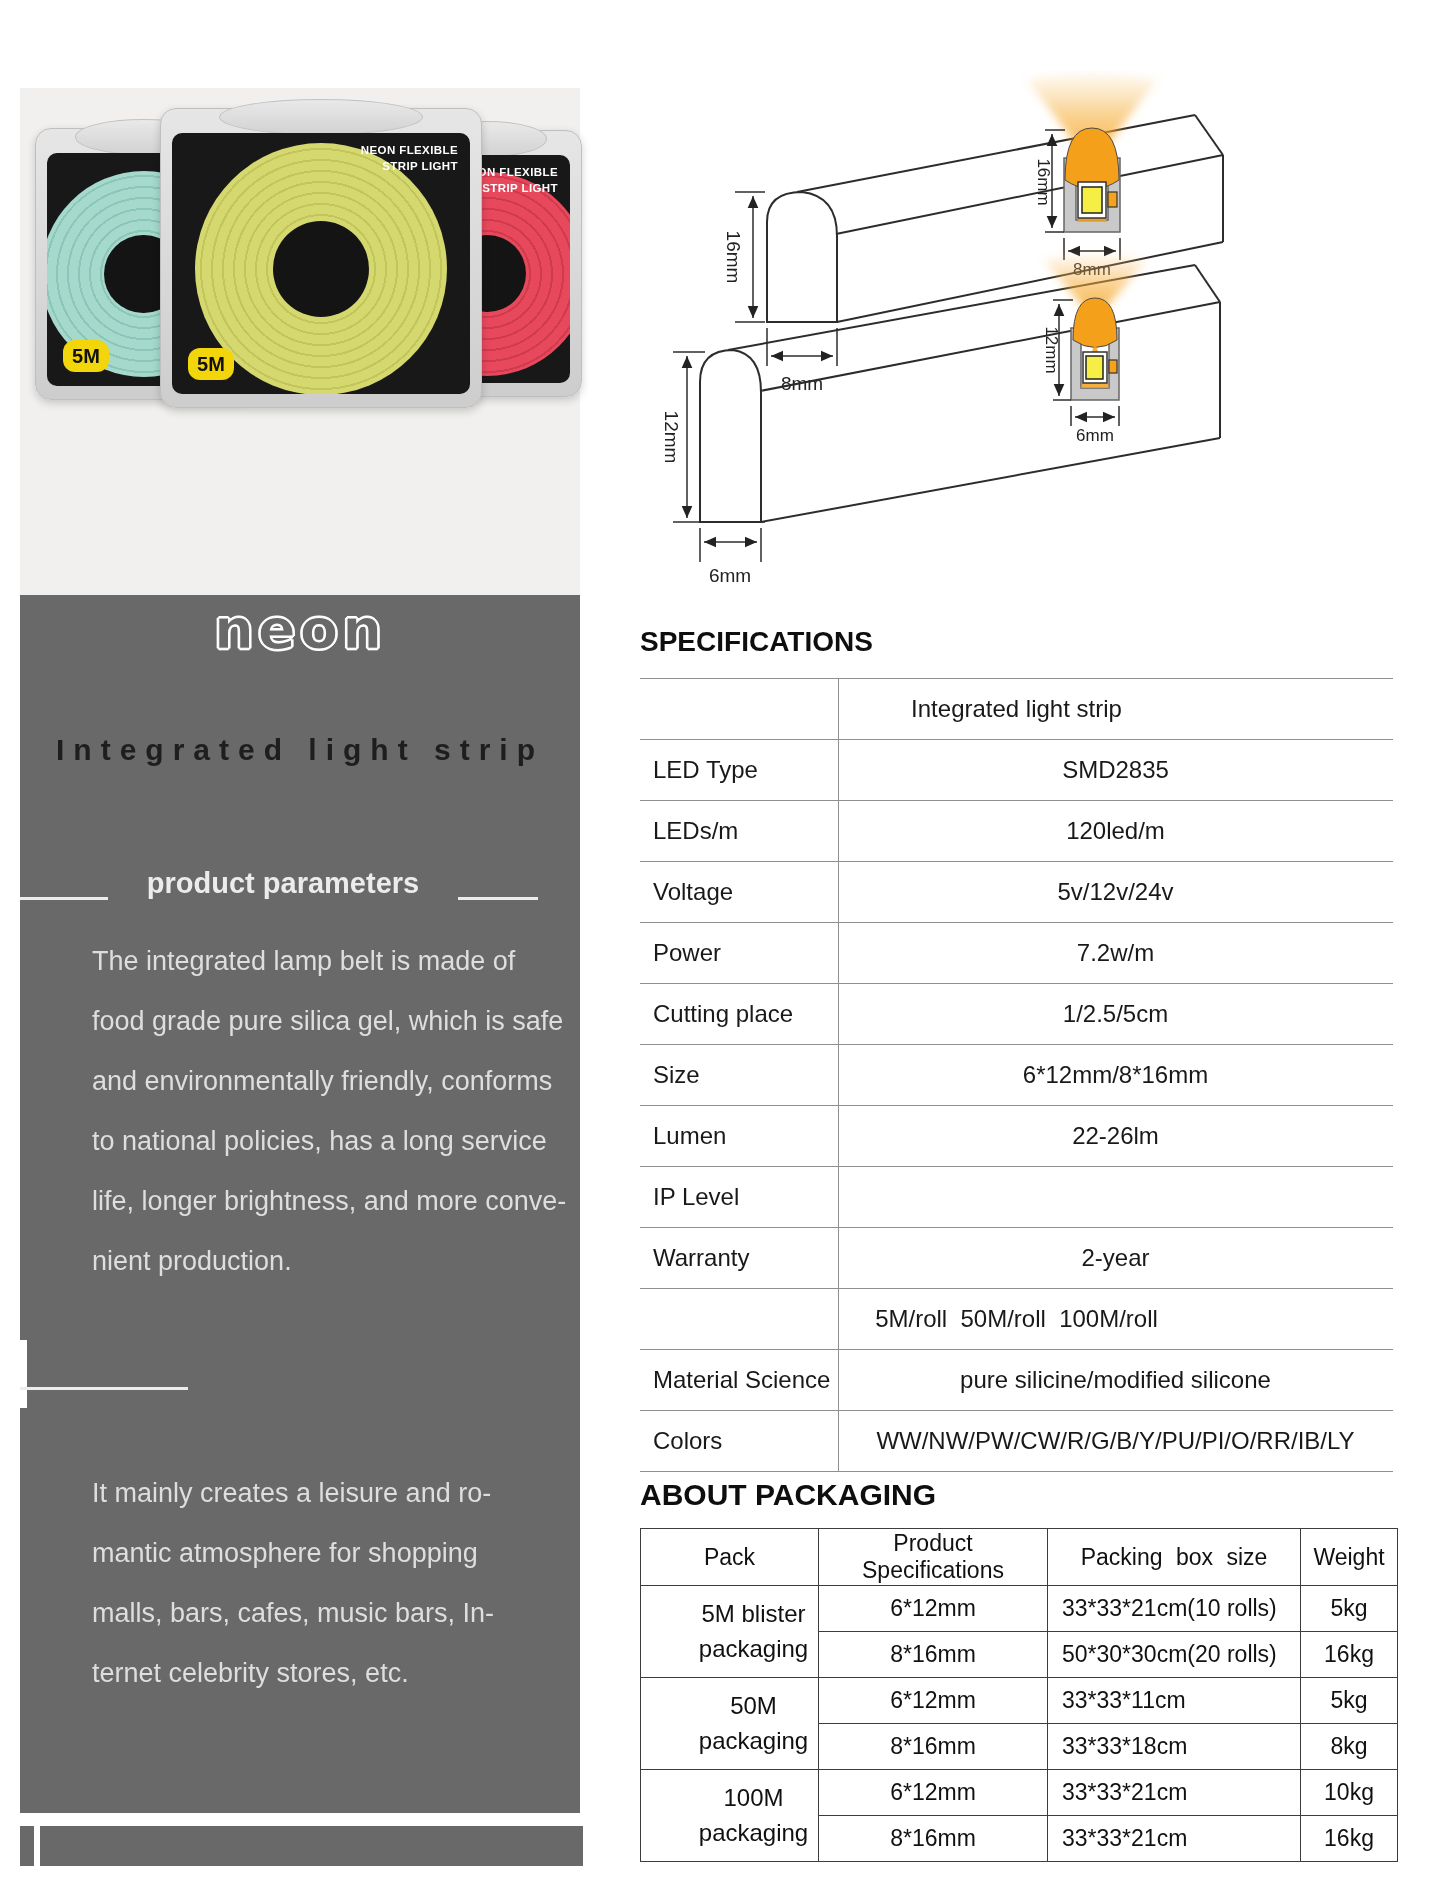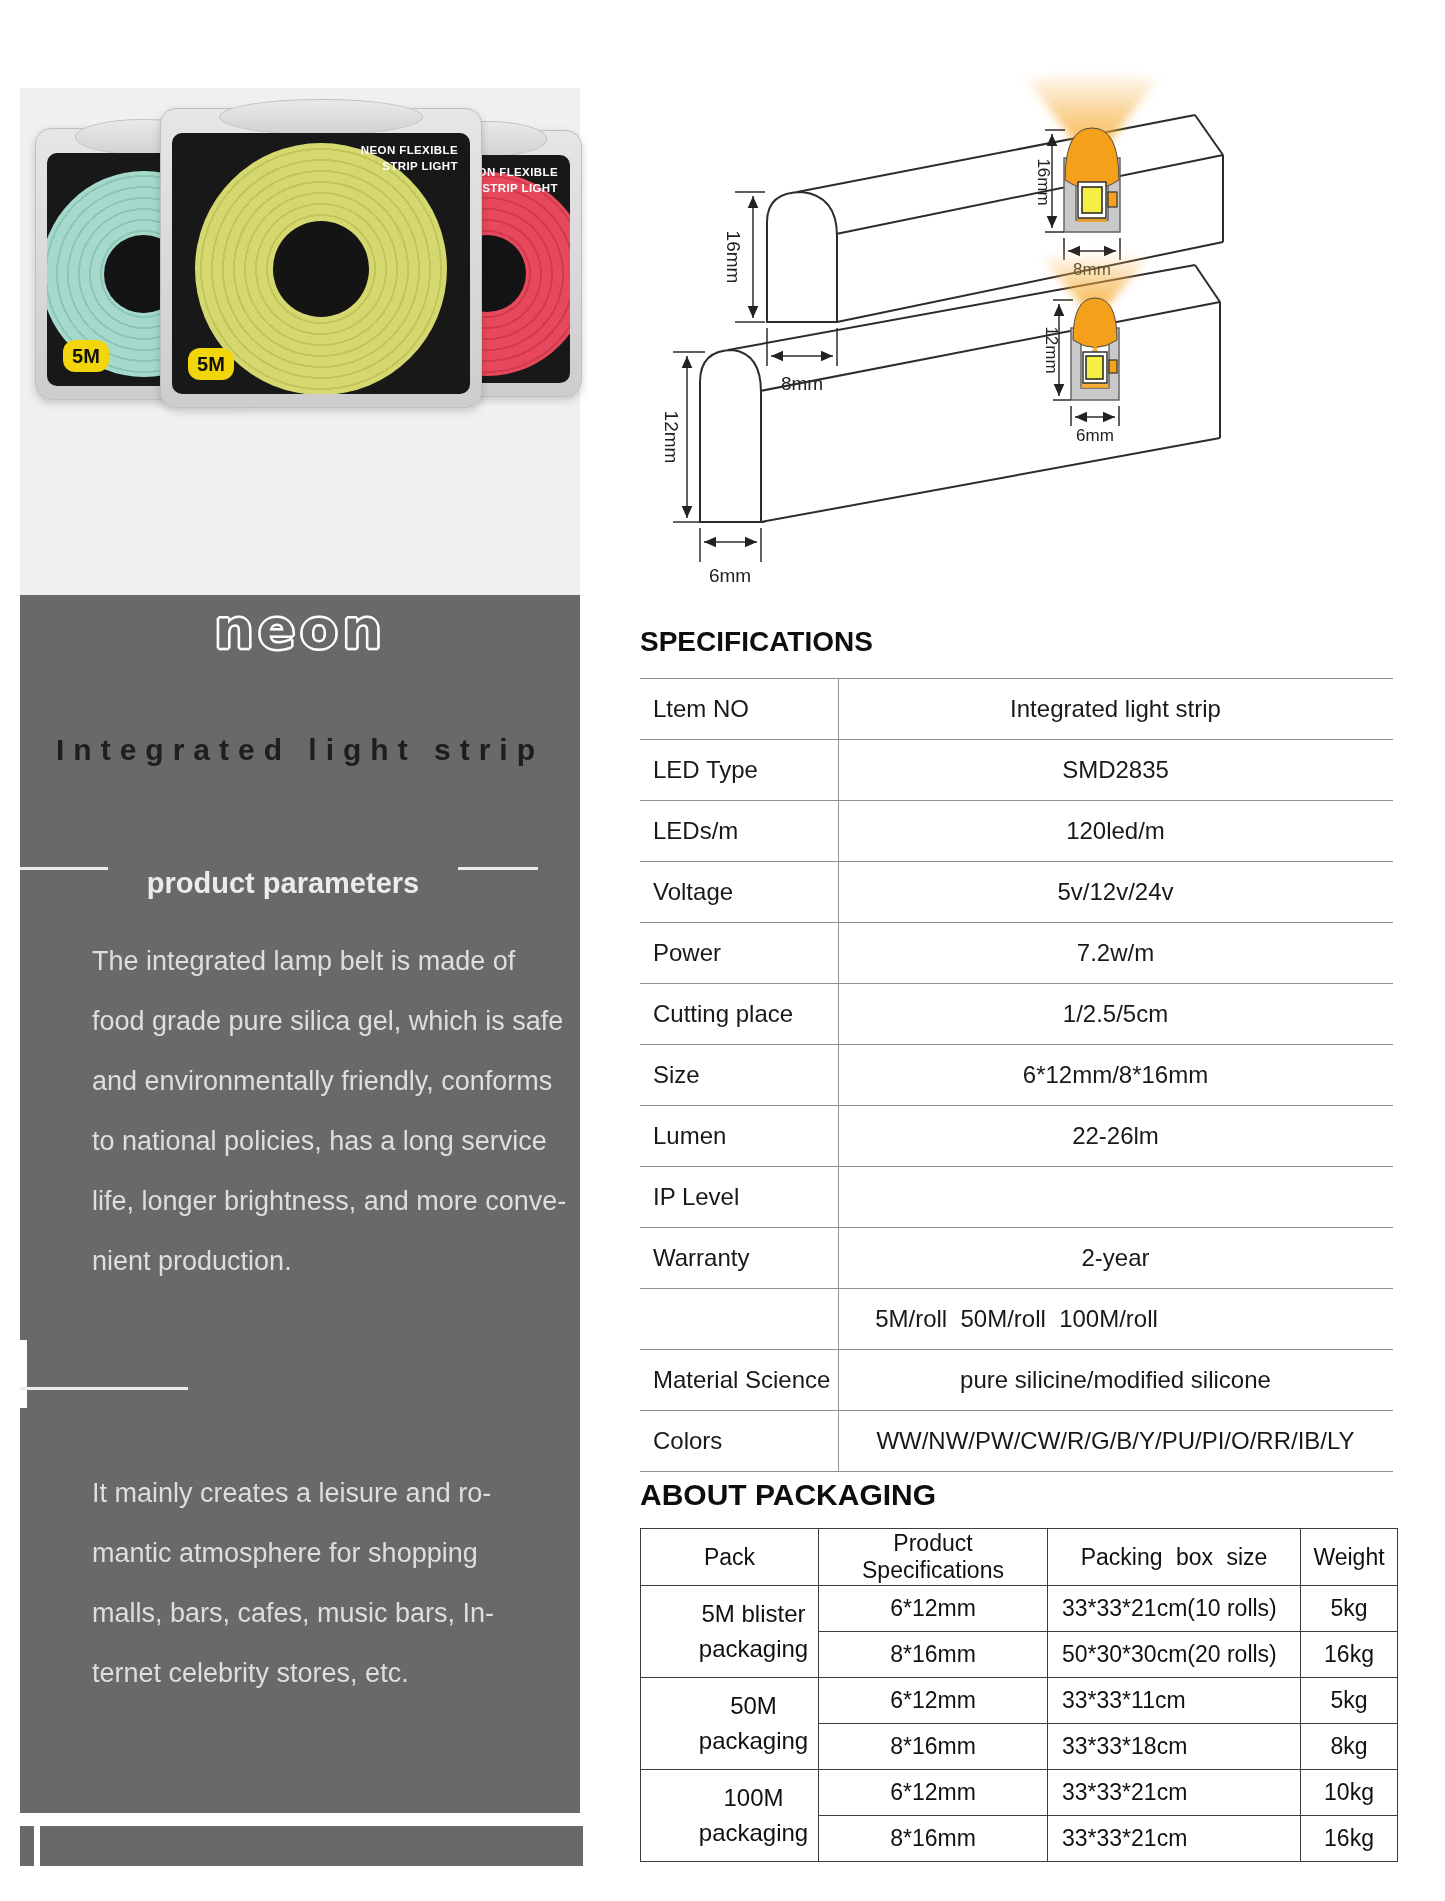--- a/index.html
+++ b/index.html
@@ -28,21 +28,21 @@
 
   
   .gray-panel{position:absolute;left:20px;top:595px;width:560px;height:1218px;background:#696969;}
   .logo{position:absolute;top:6px;left:0;width:100%;text-align:center;
         font-family:"DejaVu Sans",sans-serif;font-weight:bold;font-size:56px;line-height:1;
         letter-spacing:4px;color:#696969;
         text-shadow:-2px 0 #fff,2px 0 #fff,0 -2px #fff,0 2px #fff,-1px -1px #fff,1px 1px #fff,-1px 1px #fff,1px -1px #fff;
         -webkit-text-stroke:1px #fff;}
   .product-title{position:absolute;top:138px;left:0;width:100%;text-align:center;
         font-size:30px;font-weight:600;letter-spacing:9px;color:#1e1e1e;}
-  .section-heading{position:absolute;left:0;right:42px;display:flex;align-items:flex-start;}
+  .section-heading{position:absolute;left:0;right:42px;display:flex;align-items:flex-end;}
   .section-heading .line-l{width:88px;height:3px;background:#ececec;flex:0 0 auto;}
   .section-heading .line-r{width:80px;height:3px;background:#ececec;flex:0 0 auto;}
   .section-heading .ht{flex:1;text-align:center;font-size:29px;font-weight:bold;color:#ececec;}
   .pp-heading{top:272px;}
   .scope-heading{top:792px;}
   .panel-body{position:absolute;left:44px;width:478px;font-size:27px;line-height:60px;
         color:#dedede;white-space:pre-line;margin-left:28px;}
   .pp-body{top:336px;}
   .scope-body{top:868px;}
   .white-tick{position:absolute;left:0;top:745px;width:7px;height:68px;background:#ffffff;}
@@ -230,21 +230,20 @@
         <line x1="510" y1="347" x2="550" y2="347" marker-start="url(#ah)" marker-end="url(#ah)"></line>
       </g>
       <text transform="translate(481,280) rotate(90)" text-anchor="middle" font-size="17">12mm</text>
       <text x="530" y="371" text-anchor="middle" font-size="17">6mm</text>
     </g>
   </svg>
 
   <div class="spec-title">SPECIFICATIONS</div>
   <div class="spec-table">
       <div class="spec-row">
-        <div class="spec-label">Ltem NO</div>
         <div class="spec-value">Integrated light strip</div>
       </div>
       <div class="spec-row">
         <div class="spec-label">LED Type</div>
         <div class="spec-value">SMD2835</div>
       </div>
       <div class="spec-row">
         <div class="spec-label">LEDs/m</div>
         <div class="spec-value">120led/m</div>
       </div>

